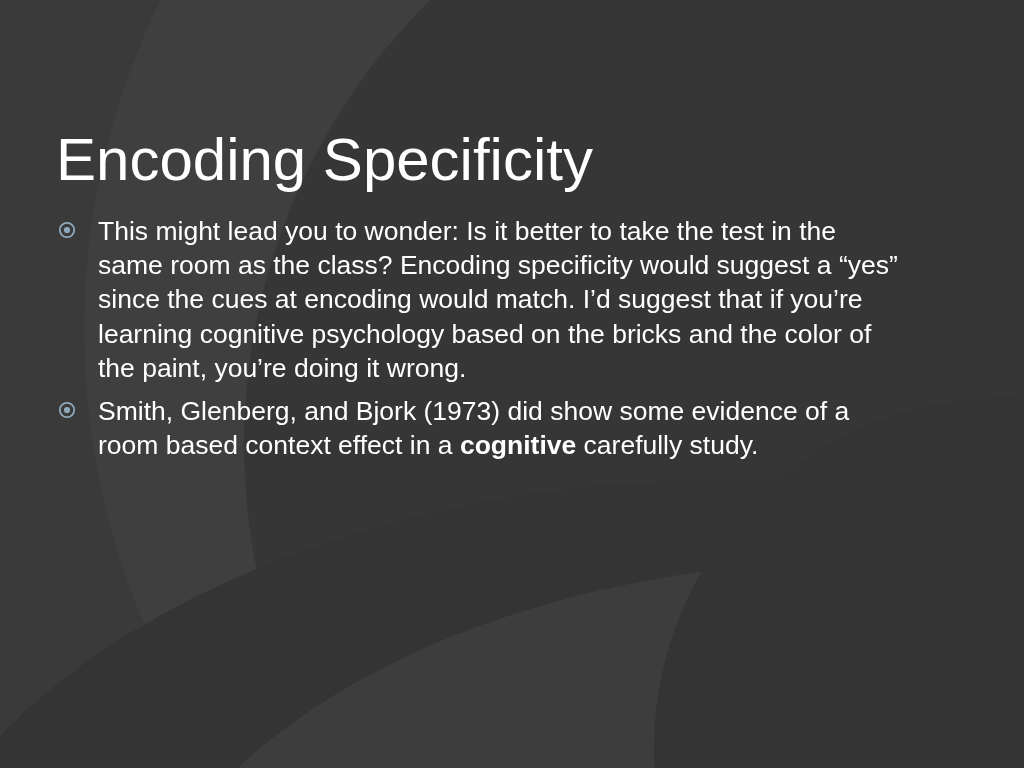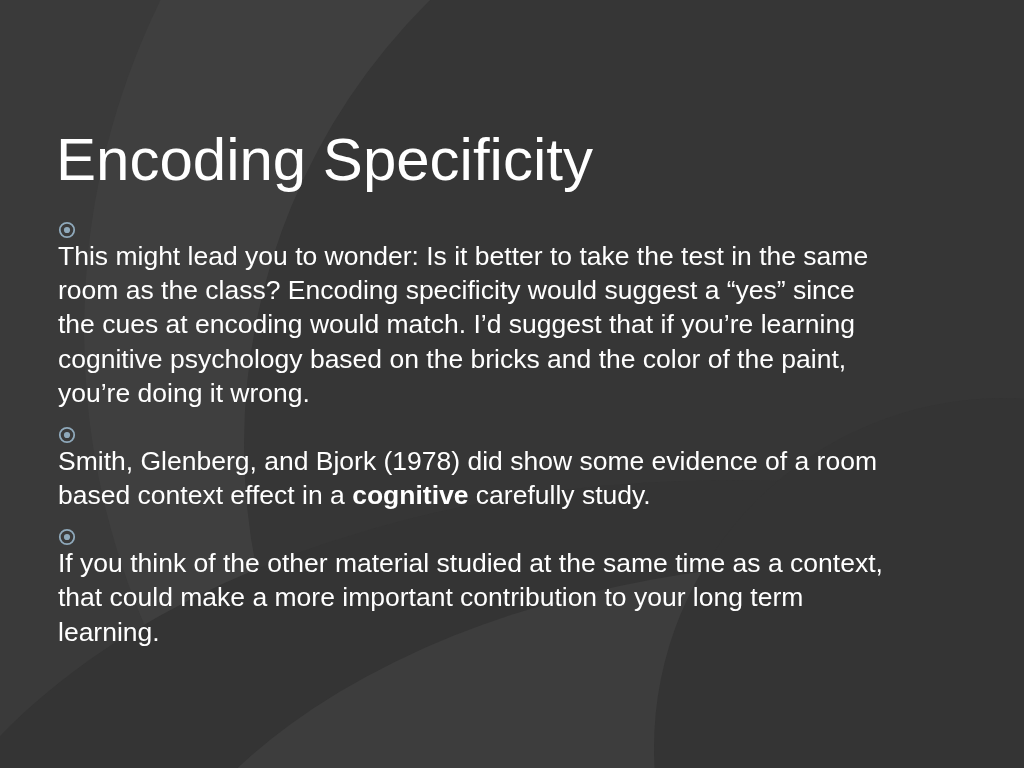--- a/index.html
+++ b/index.html
@@ -76,21 +76,20 @@
   .body {
     position: absolute;
     left: 58px;
     top: 178px;
     width: 840px;
   }
   .bullet-row {
     display: flex;
     align-items: flex-start;
     margin-bottom: 9px;
-    flex-direction: column;
   }
   .bullet-mark {
     flex: 0 0 auto;
     width: 40px;
     padding-top: 7px;
     color: #8fa9bb;
     font-size: 19px;
     line-height: 1;
   }
   .bullet-mark svg { display: block; }
@@ -129,28 +128,19 @@
         <span class="bullet-text"><span>This might lead you to wonder: Is it better to take the test in the same room as the class? Encoding specificity would suggest a “yes” since the cues at encoding would match. I’d suggest that if you’re learning cognitive psychology based on the bricks and the color of the paint, you’re doing it wrong.</span></span>
       </div>
 
       <div class="bullet-row">
         <span class="bullet-mark">
           <svg width="18" height="18" viewBox="0 0 18 18">
             <circle cx="9" cy="9" r="7.2" fill="none" stroke="#8fa9bb" stroke-width="1.8"></circle>
             <circle cx="9" cy="9" r="3.1" fill="#8fa9bb"></circle>
           </svg>
         </span>
-        <span class="bullet-text"><span>Smith, Glenberg, and Bjork (1978) did show some evidence of a room based context effect in a </span><b>cognitive</b><span> carefully study.</span></span>
+        <span class="bullet-text"><span>Smith, Glenberg, and Bjork (1973) did show some evidence of a room based context effect in a </span><b>cognitive</b><span> carefully study.</span></span>
       </div>
 
-      <div class="bullet-row">
-        <span class="bullet-mark">
-          <svg width="18" height="18" viewBox="0 0 18 18">
-            <circle cx="9" cy="9" r="7.2" fill="none" stroke="#8fa9bb" stroke-width="1.8"></circle>
-            <circle cx="9" cy="9" r="3.1" fill="#8fa9bb"></circle>
-          </svg>
-        </span>
-        <span class="bullet-text"><span>If you think of the other material studied at the same time as a context, that could make a more important contribution to your long term learning.</span></span>
-      </div>
 
     </div>
   </div>
 </div>
 
 </body></html>

